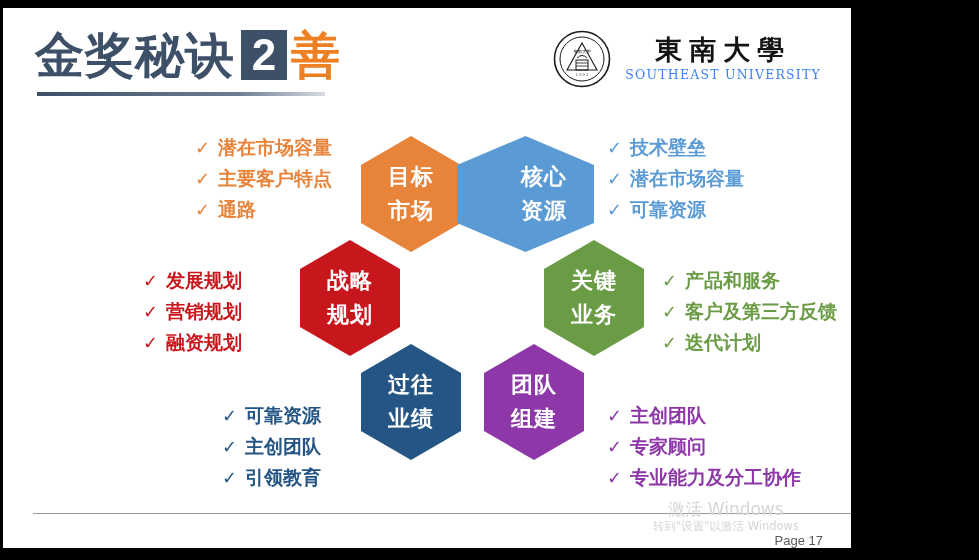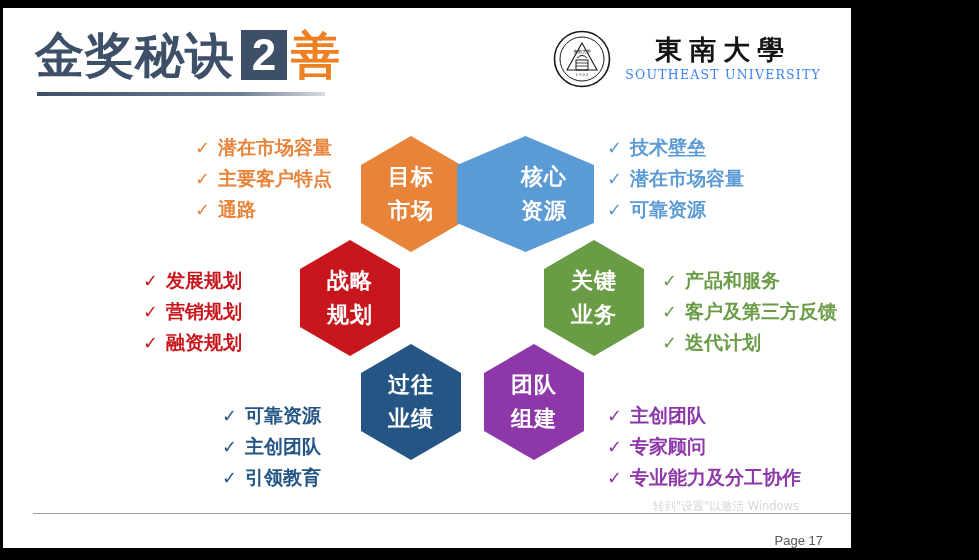--- a/index.html
+++ b/index.html
@@ -251,18 +251,19 @@
         <span>专家顾问</span>
       </div>
       <div class="bullet">
         <span class="chk">✓</span>
         <span>专业能力及分工协作</span>
       </div>
     </div>
 
     <div class="footer-rule"></div>
     <div class="watermark">
+      <div class="wm1">激活 Windows</div>
       <div class="wm2">转到"设置"以激活 Windows</div>
     </div>
     <div class="page-num">Page 17</div>
 
   </div>
 </div>
 
 </body></html>

